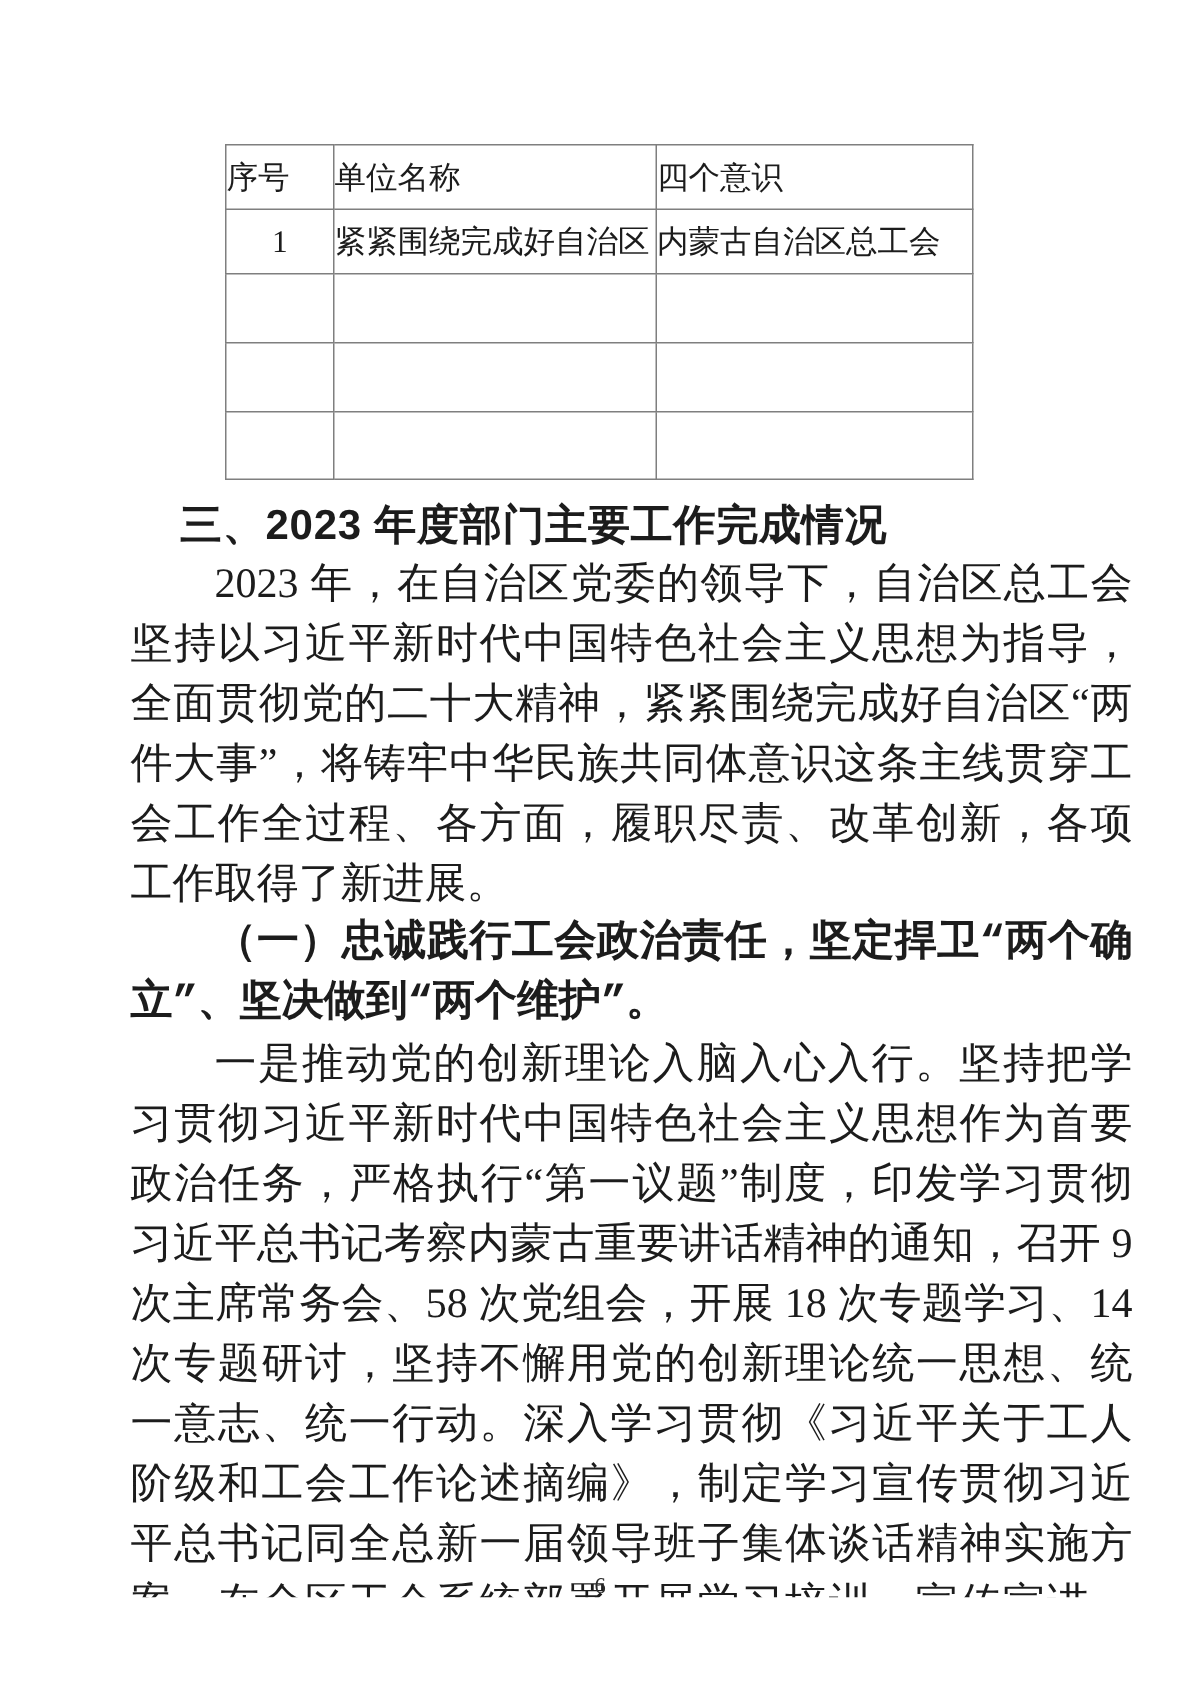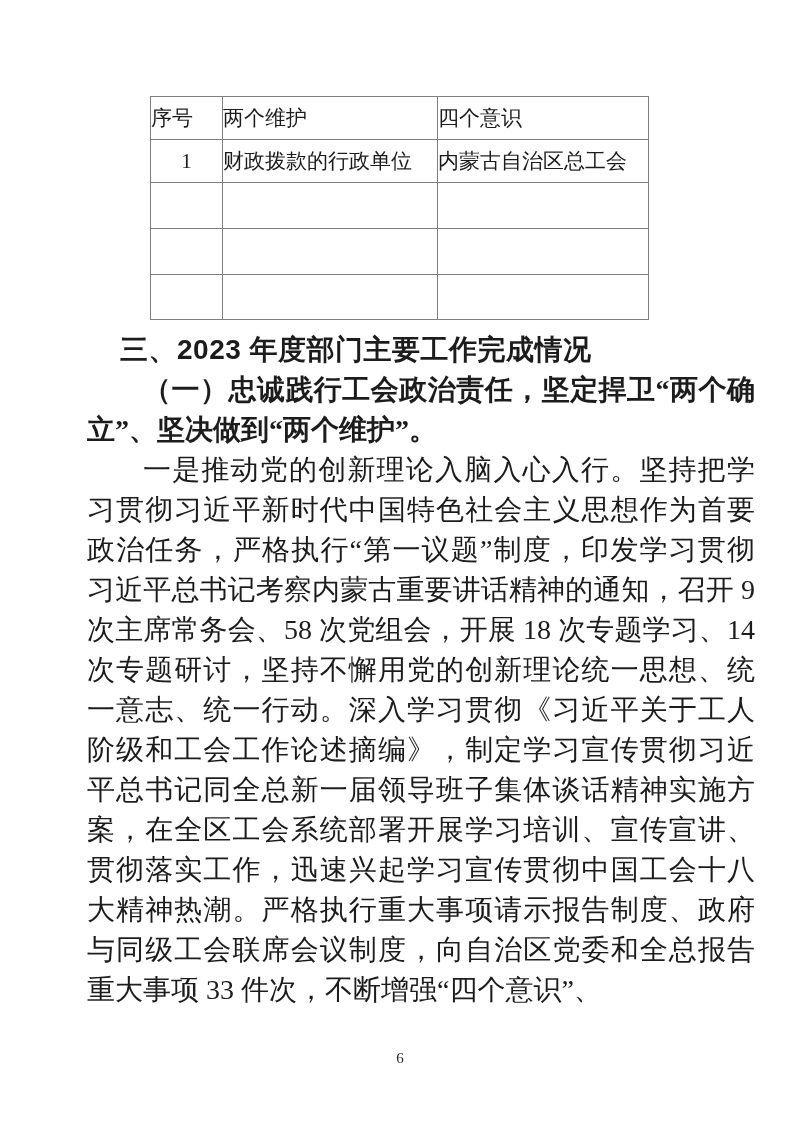--- a/index.html
+++ b/index.html
@@ -62,21 +62,21 @@
     text-align: left;
     letter-spacing: 0.5px;
   }
   .para {
     margin: 0;
     text-indent: 2em;
   }
   .sub-heading {
     margin: 0;
     text-indent: 2em;
-    font-family: Liberation Serif, serif;
+    font-family: Liberation Mono, monospace;
     font-weight: bold;
   }
   
   .page-number {
     position: absolute;
     left: 0;
     top: 1050px;
     width: 100%;
     text-align: center;
     font-size: 15px;
@@ -90,26 +90,26 @@
 
   <table class="unit-table">
     <colgroup>
       <col style="width:72px">
       <col style="width:215px">
       <col style="width:211px">
     </colgroup>
     <tbody>
       <tr class="row-h">
         <td class="cell-seq-h">序号</td>
-        <td class="cell-name-h">两个维护</td>
+        <td class="cell-name-h">单位名称</td>
         <td class="cell-type-h">四个意识</td>
       </tr>
       <tr class="row-1">
         <td class="cell-seq-d">1</td>
-        <td class="cell-name-d">财政拨款的行政单位</td>
+        <td class="cell-name-d">紧紧围绕完成好自治区</td>
         <td class="cell-type-d">内蒙古自治区总工会</td>
       </tr>
       <tr class="row-e1">
         <td class="cell-seq-d"></td>
         <td class="cell-name-d"></td>
         <td class="cell-type-d"></td>
       </tr>
       <tr class="row-e2">
         <td class="cell-seq-d"></td>
         <td class="cell-name-d"></td>
@@ -118,19 +118,20 @@
       <tr class="row-e3">
         <td class="cell-seq-d"></td>
         <td class="cell-name-d"></td>
         <td class="cell-type-d"></td>
       </tr>
     </tbody>
   </table>
 
   <div class="text-block">
     <div class="section-heading">三、2023 年度部门主要工作完成情况</div>
+    <p class="para">2023 年，在自治区党委的领导下，自治区总工会坚持以习近平新时代中国特色社会主义思想为指导，全面贯彻党的二十大精神，紧紧围绕完成好自治区“两件大事”，将铸牢中华民族共同体意识这条主线贯穿工会工作全过程、各方面，履职尽责、改革创新，各项工作取得了新进展。</p>
     <p class="sub-heading">（一）忠诚践行工会政治责任，坚定捍卫“两个确立”、坚决做到“两个维护”。</p>
     <p class="para">一是推动党的创新理论入脑入心入行。坚持把学习贯彻习近平新时代中国特色社会主义思想作为首要政治任务，严格执行“第一议题”制度，印发学习贯彻习近平总书记考察内蒙古重要讲话精神的通知，召开 9 次主席常务会、58 次党组会，开展 18 次专题学习、14 次专题研讨，坚持不懈用党的创新理论统一思想、统一意志、统一行动。深入学习贯彻《习近平关于工人阶级和工会工作论述摘编》，制定学习宣传贯彻习近平总书记同全总新一届领导班子集体谈话精神实施方案，在全区工会系统部署开展学习培训、宣传宣讲、贯彻落实工作，迅速兴起学习宣传贯彻中国工会十八大精神热潮。严格执行重大事项请示报告制度、政府与同级工会联席会议制度，向自治区党委和全总报告重大事项 33 件次，不断增强“四个意识”、</p>
   </div>
 
   <div class="page-number">6</div>
 
 </div>
 
 </body></html>

